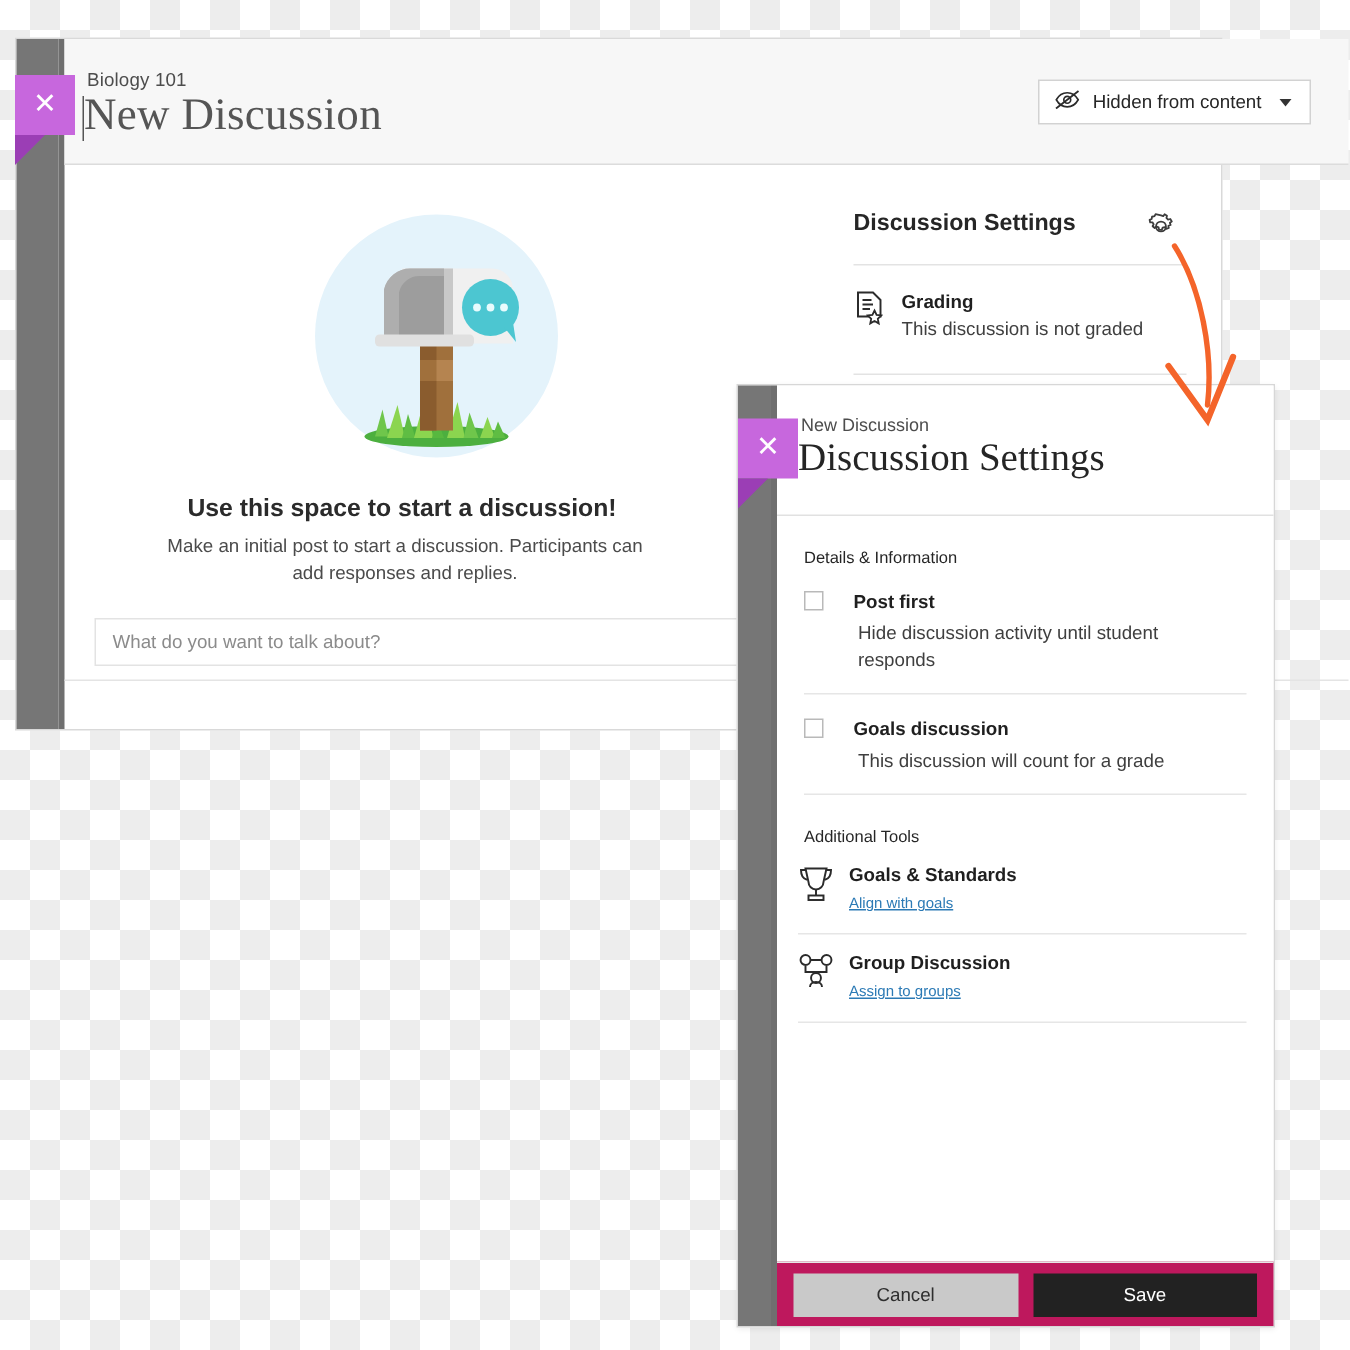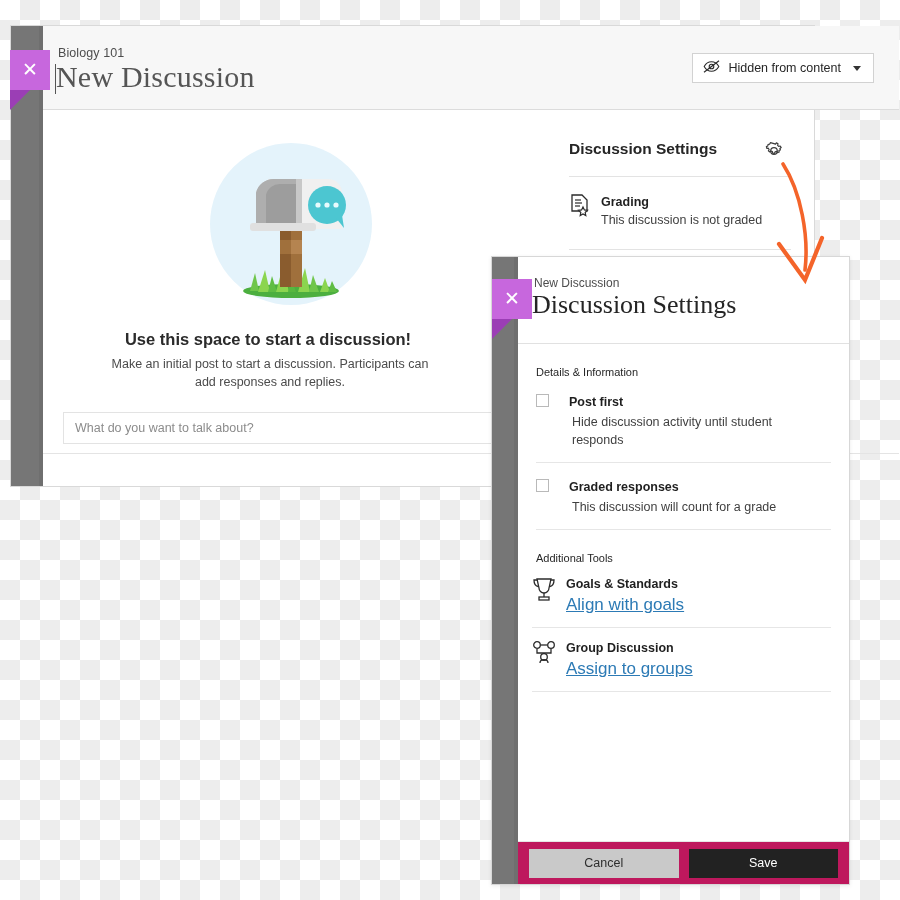--- a/index.html
+++ b/index.html
@@ -363,21 +363,21 @@
     margin: 0 18px 0 14px;
     padding: 10px 0 12px 0;
     border-bottom: 1px solid #e6e6e6;
     display: flex;
     gap: 10px;
   }
   .tool.last { border-bottom: 1px solid #e6e6e6; }
   .tool .ico { width: 24px; height: 28px; flex: none; margin-top: 2px; }
   .tool-label { font-size: 12.5px; font-weight: bold; color: #1f1f1f; }
   .tool-link {
-    font-size: 17px;
+    font-size: 10px;
     color: #2c7ab5;
     text-decoration: underline;
     display: inline-block;
     margin-top: 3px;
     cursor: pointer;
   }
 
   .modal-footer {
     position: absolute;
     left: 518px;
@@ -529,21 +529,21 @@
       <span class="cb"></span>
       <span class="opt-text">
         <span class="opt-label">Post first</span>
         <div class="opt-desc">Hide discussion activity until student responds</div>
       </span>
     </div>
 
     <div class="opt">
       <span class="cb"></span>
       <span class="opt-text">
-        <span class="opt-label">Graded responses</span>
+        <span class="opt-label">Goals discussion</span>
         <div class="opt-desc">This discussion will count for a grade</div>
       </span>
     </div>
 
     <div class="sect-head">Additional Tools</div>
 
     <div class="tool">
       <span class="ico">
         <svg width="24" height="26" viewBox="0 0 24 26">
           <path d="M5 3h14l-2 9a5 5 0 0 1-10 0z" fill="none" stroke="#2b2b2b" stroke-width="1.3"></path>

